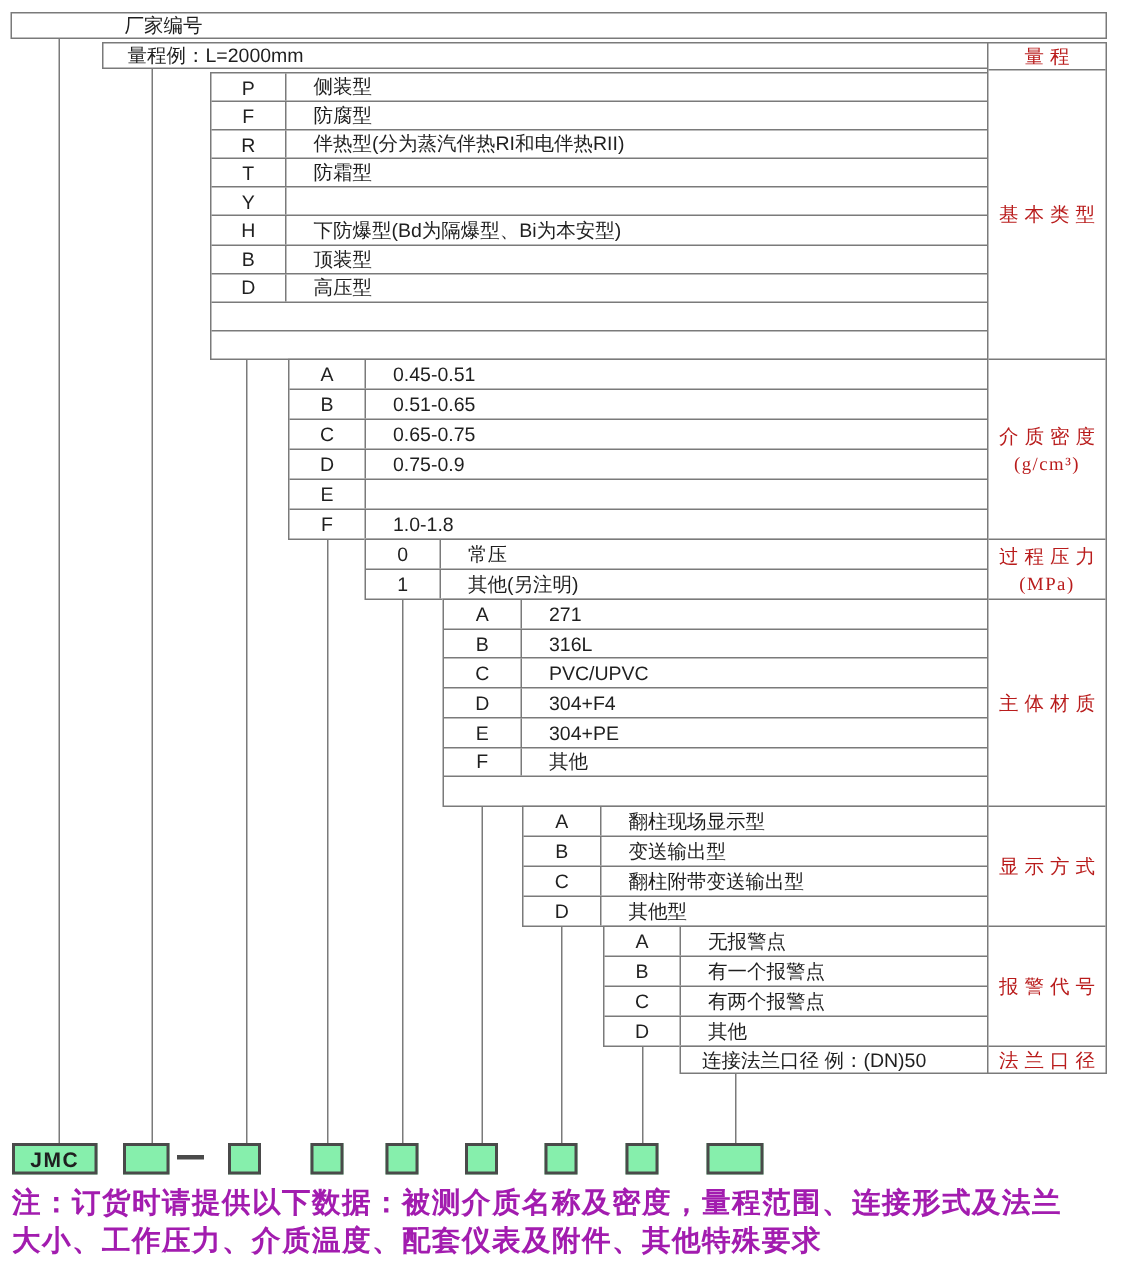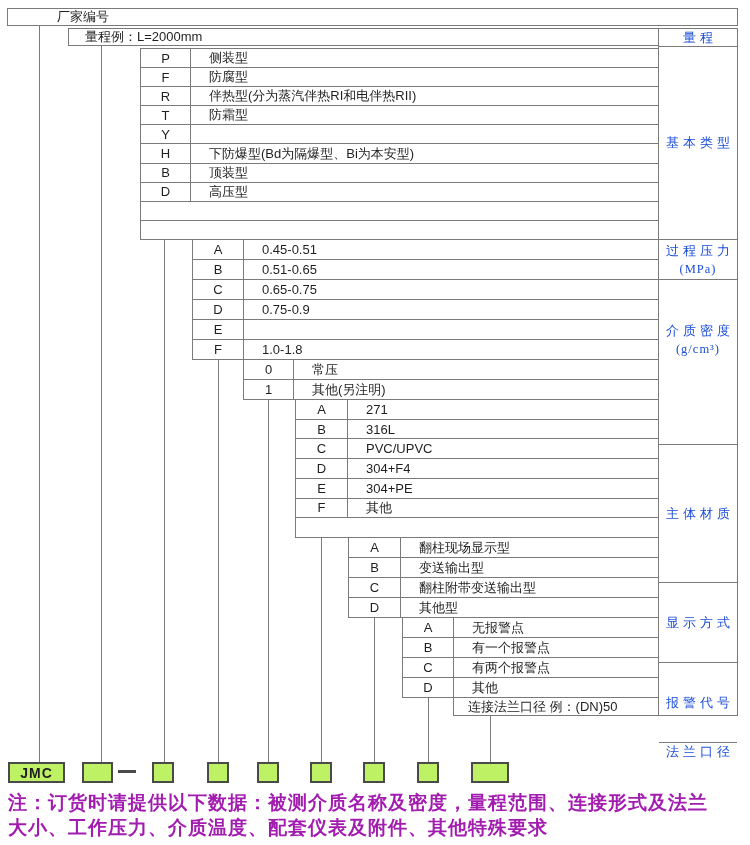--- a/index.html
+++ b/index.html
@@ -33,48 +33,48 @@
   .empty-cell{flex:1 1 auto;}
   
   .label-col{
     position:absolute;left:658px;top:28px;width:80px;height:688px;
     box-sizing:border-box;border:1px solid #7a7a7a;background:#fff;
     display:flex;flex-direction:column;
   }
   .label-cell{
     box-sizing:border-box;display:flex;flex-direction:column;align-items:center;justify-content:center;
     border-top:1px solid #7a7a7a;flex:0 0 auto;
-    font-family:"Liberation Serif",serif;font-size:13px;color:#1d4ed8;
+    font-family:"Liberation Serif",serif;font-size:13px;color:#b91c1c;
   }
   .label-cell:first-child{border-top:none;}
   .label-cell .l1{letter-spacing:4px;text-indent:4px;white-space:nowrap;}
   .label-cell .l2{letter-spacing:1px;font-size:12.5px;margin-top:2px;white-space:nowrap;}
   
   .vline{position:absolute;width:1px;background:#7a7a7a;}
   
   .cbox{
     position:absolute;top:762px;height:21px;box-sizing:border-box;
-    border:2px solid #4a4a4a;background:#bef264;
+    border:2px solid #4a4a4a;background:#86efac;
     display:flex;align-items:center;justify-content:center;
   }
   .cbox.prefix{left:8px;width:57px;font-weight:bold;font-size:14px;letter-spacing:1px;}
   .dash{position:absolute;background:#4a4a4a;}
   
   .note{
     position:absolute;left:8px;top:790px;width:740px;
     font-size:19px;font-weight:bold;color:#a21caf;line-height:25px;letter-spacing:1px;
     white-space:nowrap;
   }
 </style>
 </head>
 <body>
 
 <div class="canvas">
 
-  <div class="topbox" style="left:7px;top:8px;width:731px;height:18px;padding-left:49px;">
+  <div class="topbox" style="left:7px;top:8px;width:731px;height:18px;padding-left:75px;">
     <span class="lbl">厂家编号</span>
   </div>
 
   <div class="topbox" style="left:68px;top:28px;width:670px;height:18px;padding-left:16px;">
     <span class="lbl">量程例：L=2000mm</span>
   </div>
 
   <div id="tables">
       <div class="subtable" style="left: 140px; top: 48px; width: 519px; height: 192px;">
         <div class="strow">
@@ -222,29 +222,29 @@
       </div>
     </div>
 
   <div class="label-col" id="labelcol">
       <div class="label-cell" style="height: 17px;">
         <div class="l1">量程</div>
       </div>
       <div class="label-cell" style="height: 193px; text-align: right;">
         <div class="l1">基本类型</div>
       </div>
+      <div class="label-cell" style="height: 120px;">
+        <div class="l1">介质密度</div>
+        <div class="l2">(g/cm³)</div>
+      </div>
       <div class="label-cell" style="height: 40px;">
         <div class="l1">过程压力</div>
         <div class="l2">(MPa)</div>
       </div>
-      <div class="label-cell" style="height: 120px;">
-        <div class="l1">介质密度</div>
-        <div class="l2">(g/cm³)</div>
-      </div>
-      <div class="label-cell" style="height: 138px; margin-top: 45px;">
+      <div class="label-cell" style="height: 138px;">
         <div class="l1">主体材质</div>
       </div>
       <div class="label-cell" style="height: 80px;">
         <div class="l1">显示方式</div>
       </div>
       <div class="label-cell" style="height: 80px;">
         <div class="l1">报警代号</div>
       </div>
       <div class="label-cell" style="height: 18px;">
         <div class="l1">法兰口径</div>

